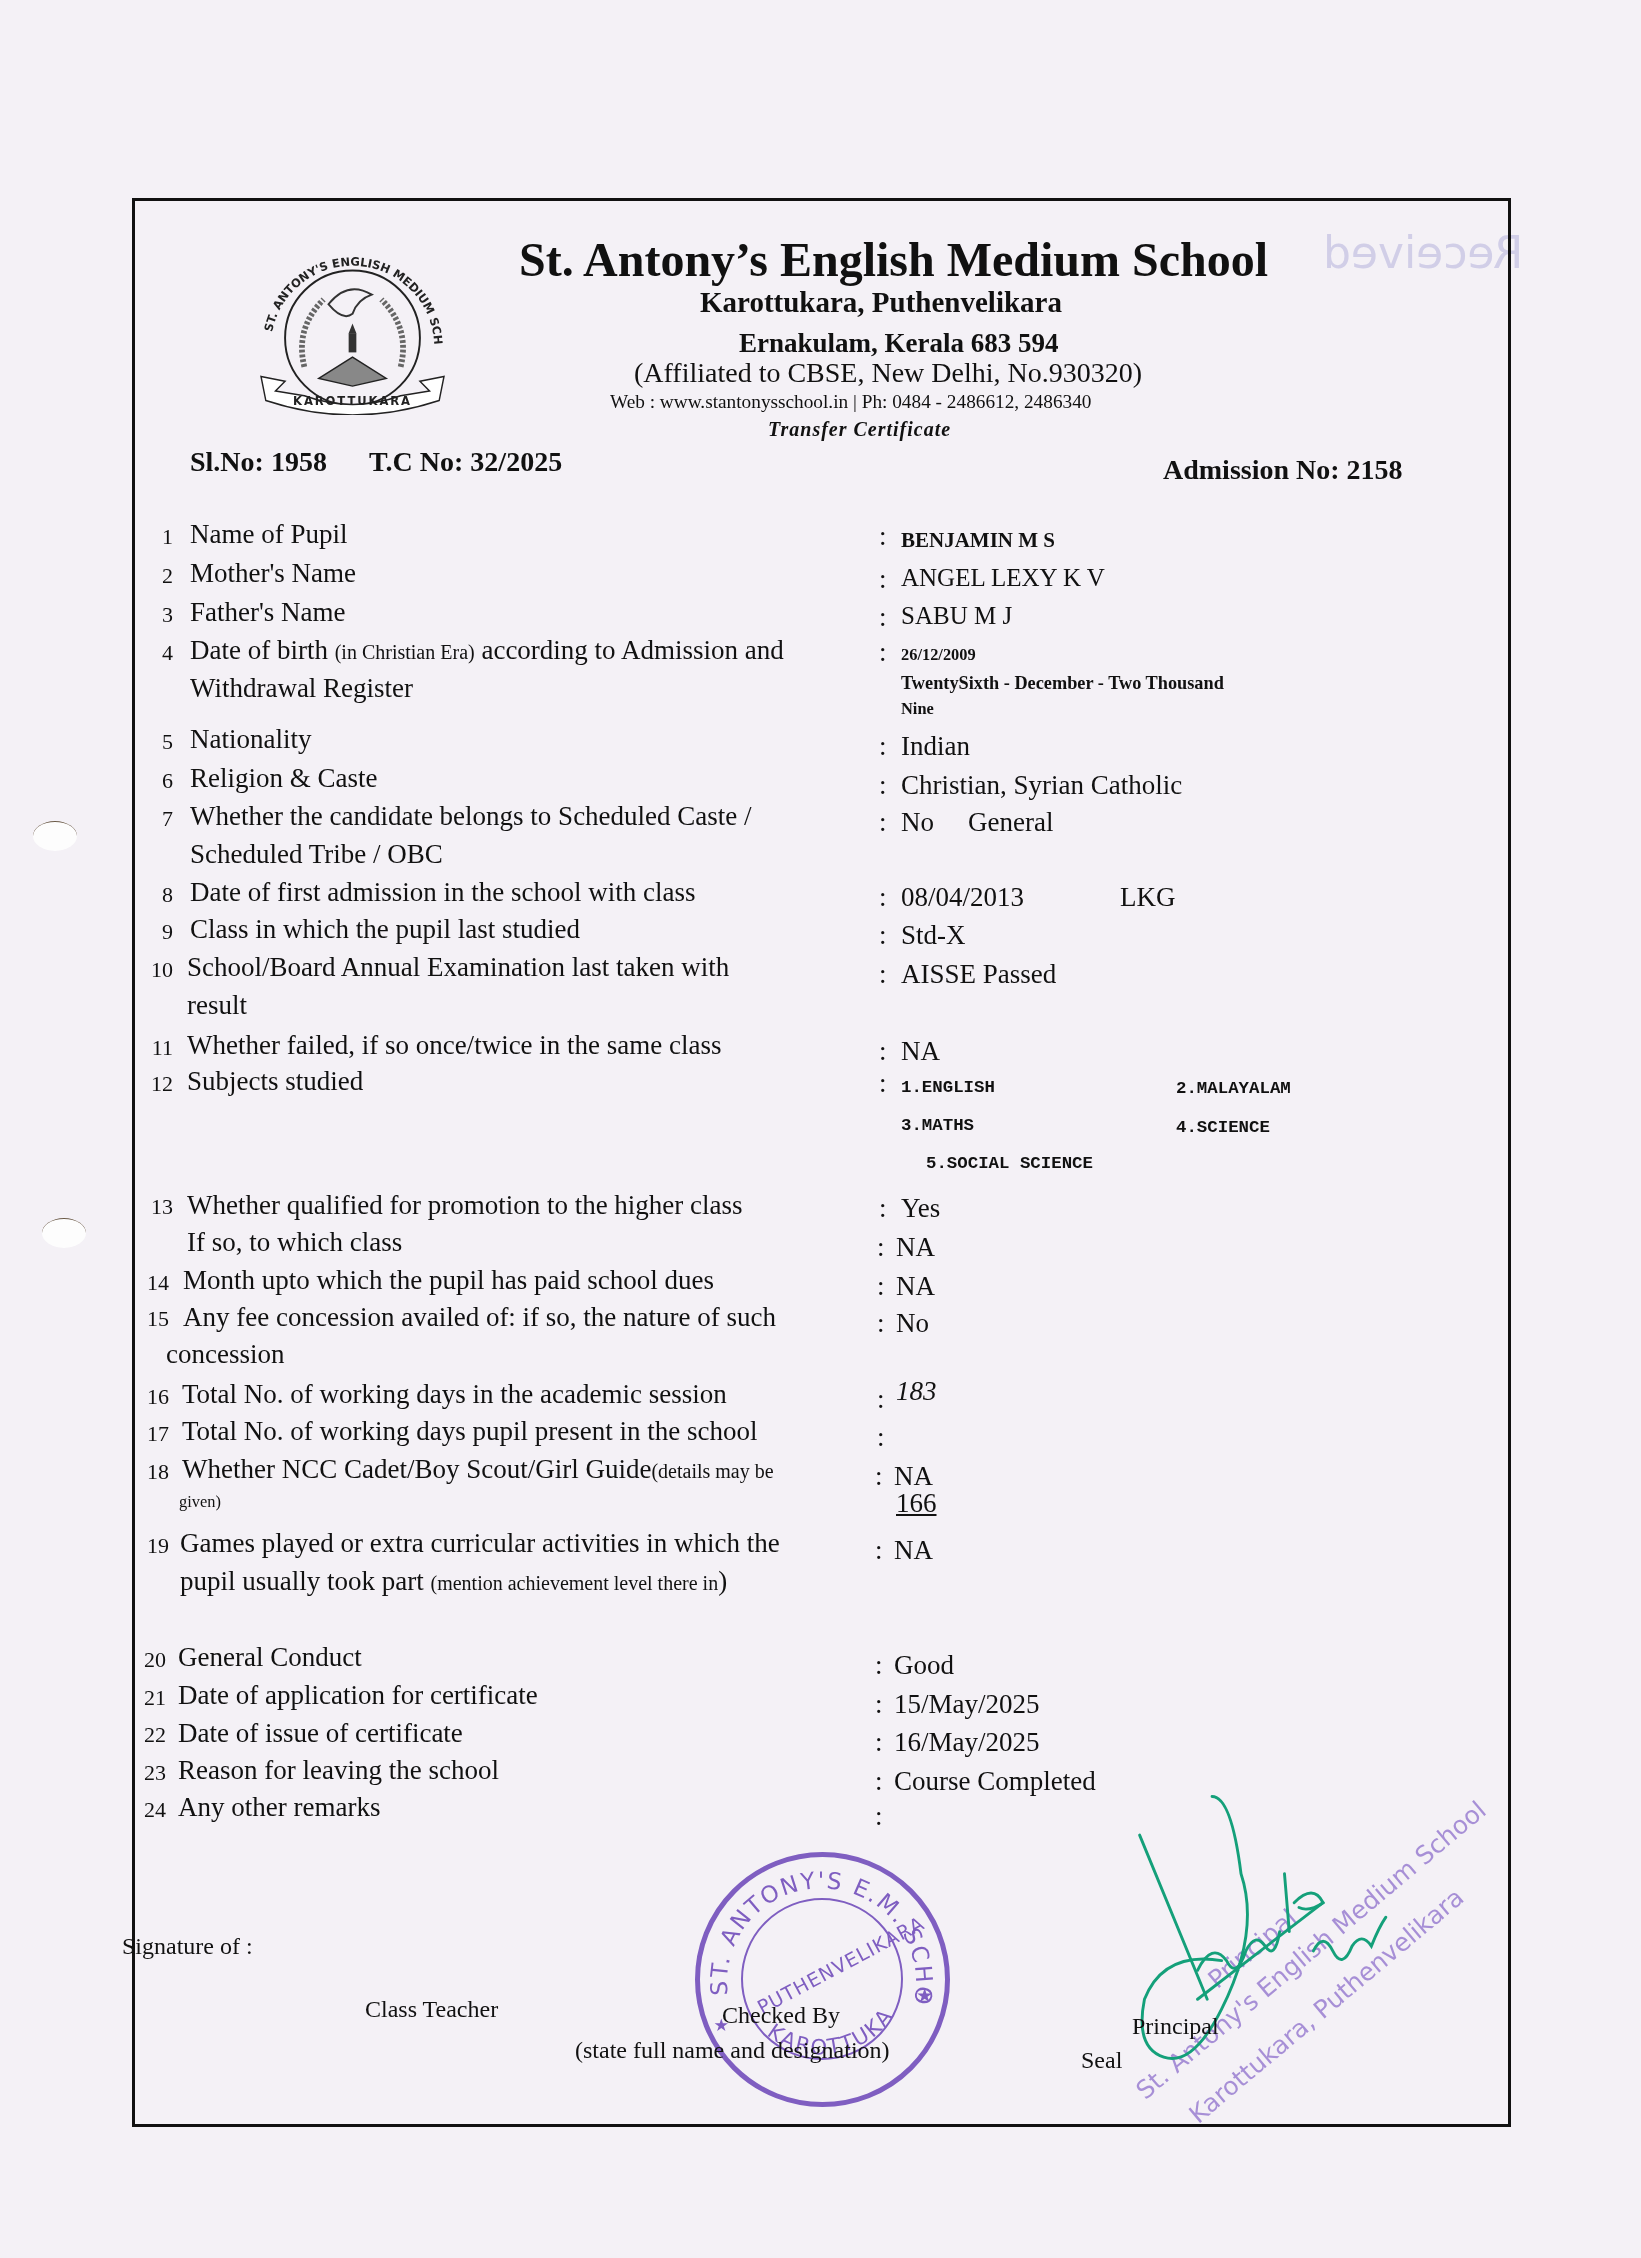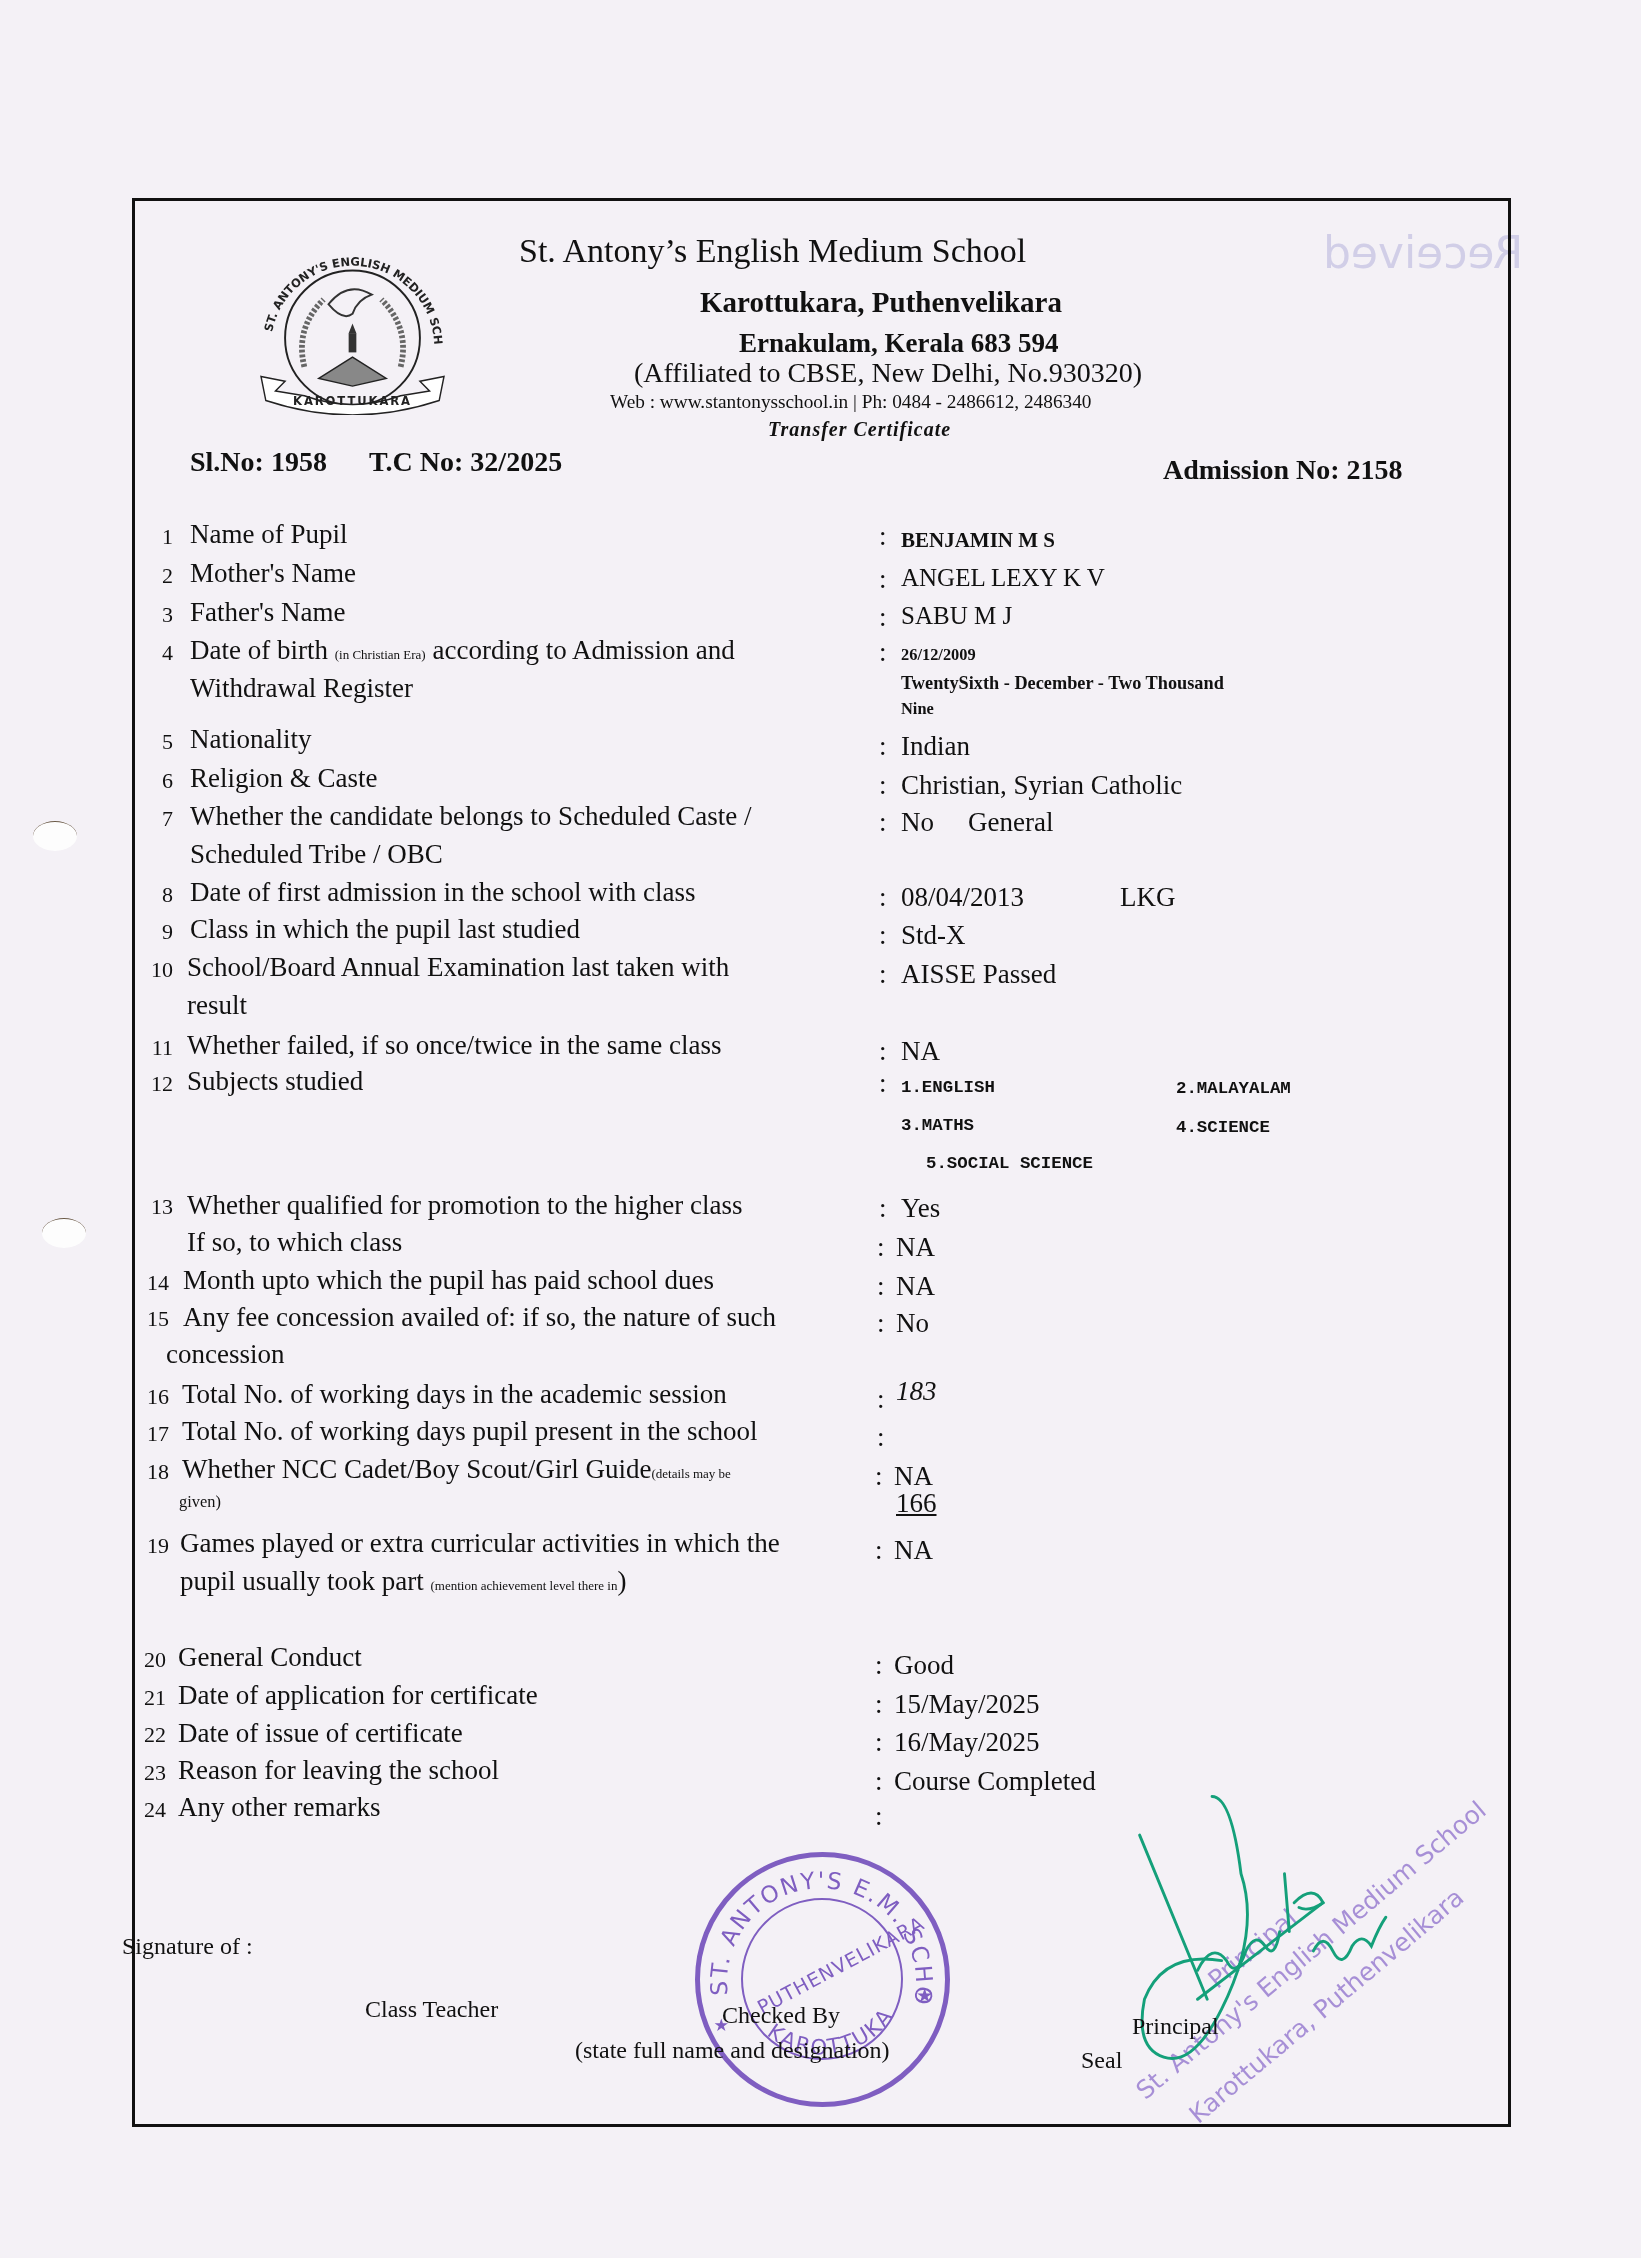--- a/index.html
+++ b/index.html
@@ -15,29 +15,29 @@
     border:3.9px solid #111; box-sizing:border-box;
   }
   .hole {
     position:absolute; width:44px; height:29px; border-radius:50%;
     background:#fdfdfd; border-top:1.9px solid #6b5a48;
   }
   .showthrough {
     position:absolute; color:#c9c6e4; font-family:"DejaVu Sans",sans-serif;
     font-size:44px; transform:scaleX(-1); opacity:0.8;
   }
-  .school-name { font-size:34px; font-weight:normal; }
+  .school-name { font-size:48px; font-weight:bold; }
   .hdr-sub { font-size:29px; font-weight:bold; }
   .hdr-aff { font-size:28px; }
   .hdr-web { font-size:19.3px; }
   .hdr-tc  { font-size:20px; font-weight:bold; letter-spacing:1px; font-style:italic; }
   .meta { font-size:28px; font-weight:bold; }
   .num { font-size:22px; width:35px; text-align:right; }
   .lbl { font-size:27px; }
-  .lbl small { font-size:13px; }
+  .lbl small { font-size:20px; }
   .colon { font-size:27px; }
   .val { font-size:27px; }
   .val.bold { font-weight:bold; font-size:21px; }
   .val.small-bold { font-weight:bold; font-size:18.3px; }
   .mono { font-family:"Liberation Mono","DejaVu Sans Mono",monospace; font-weight:bold; font-size:17.4px; }
   .sig { font-size:24px; }
   .stamp {
     position:absolute; left:695px; top:1852px; width:255px; height:255px;
     border-radius:50%; border:5.8px solid #6b45b8; box-sizing:border-box; opacity:0.85;
   }

